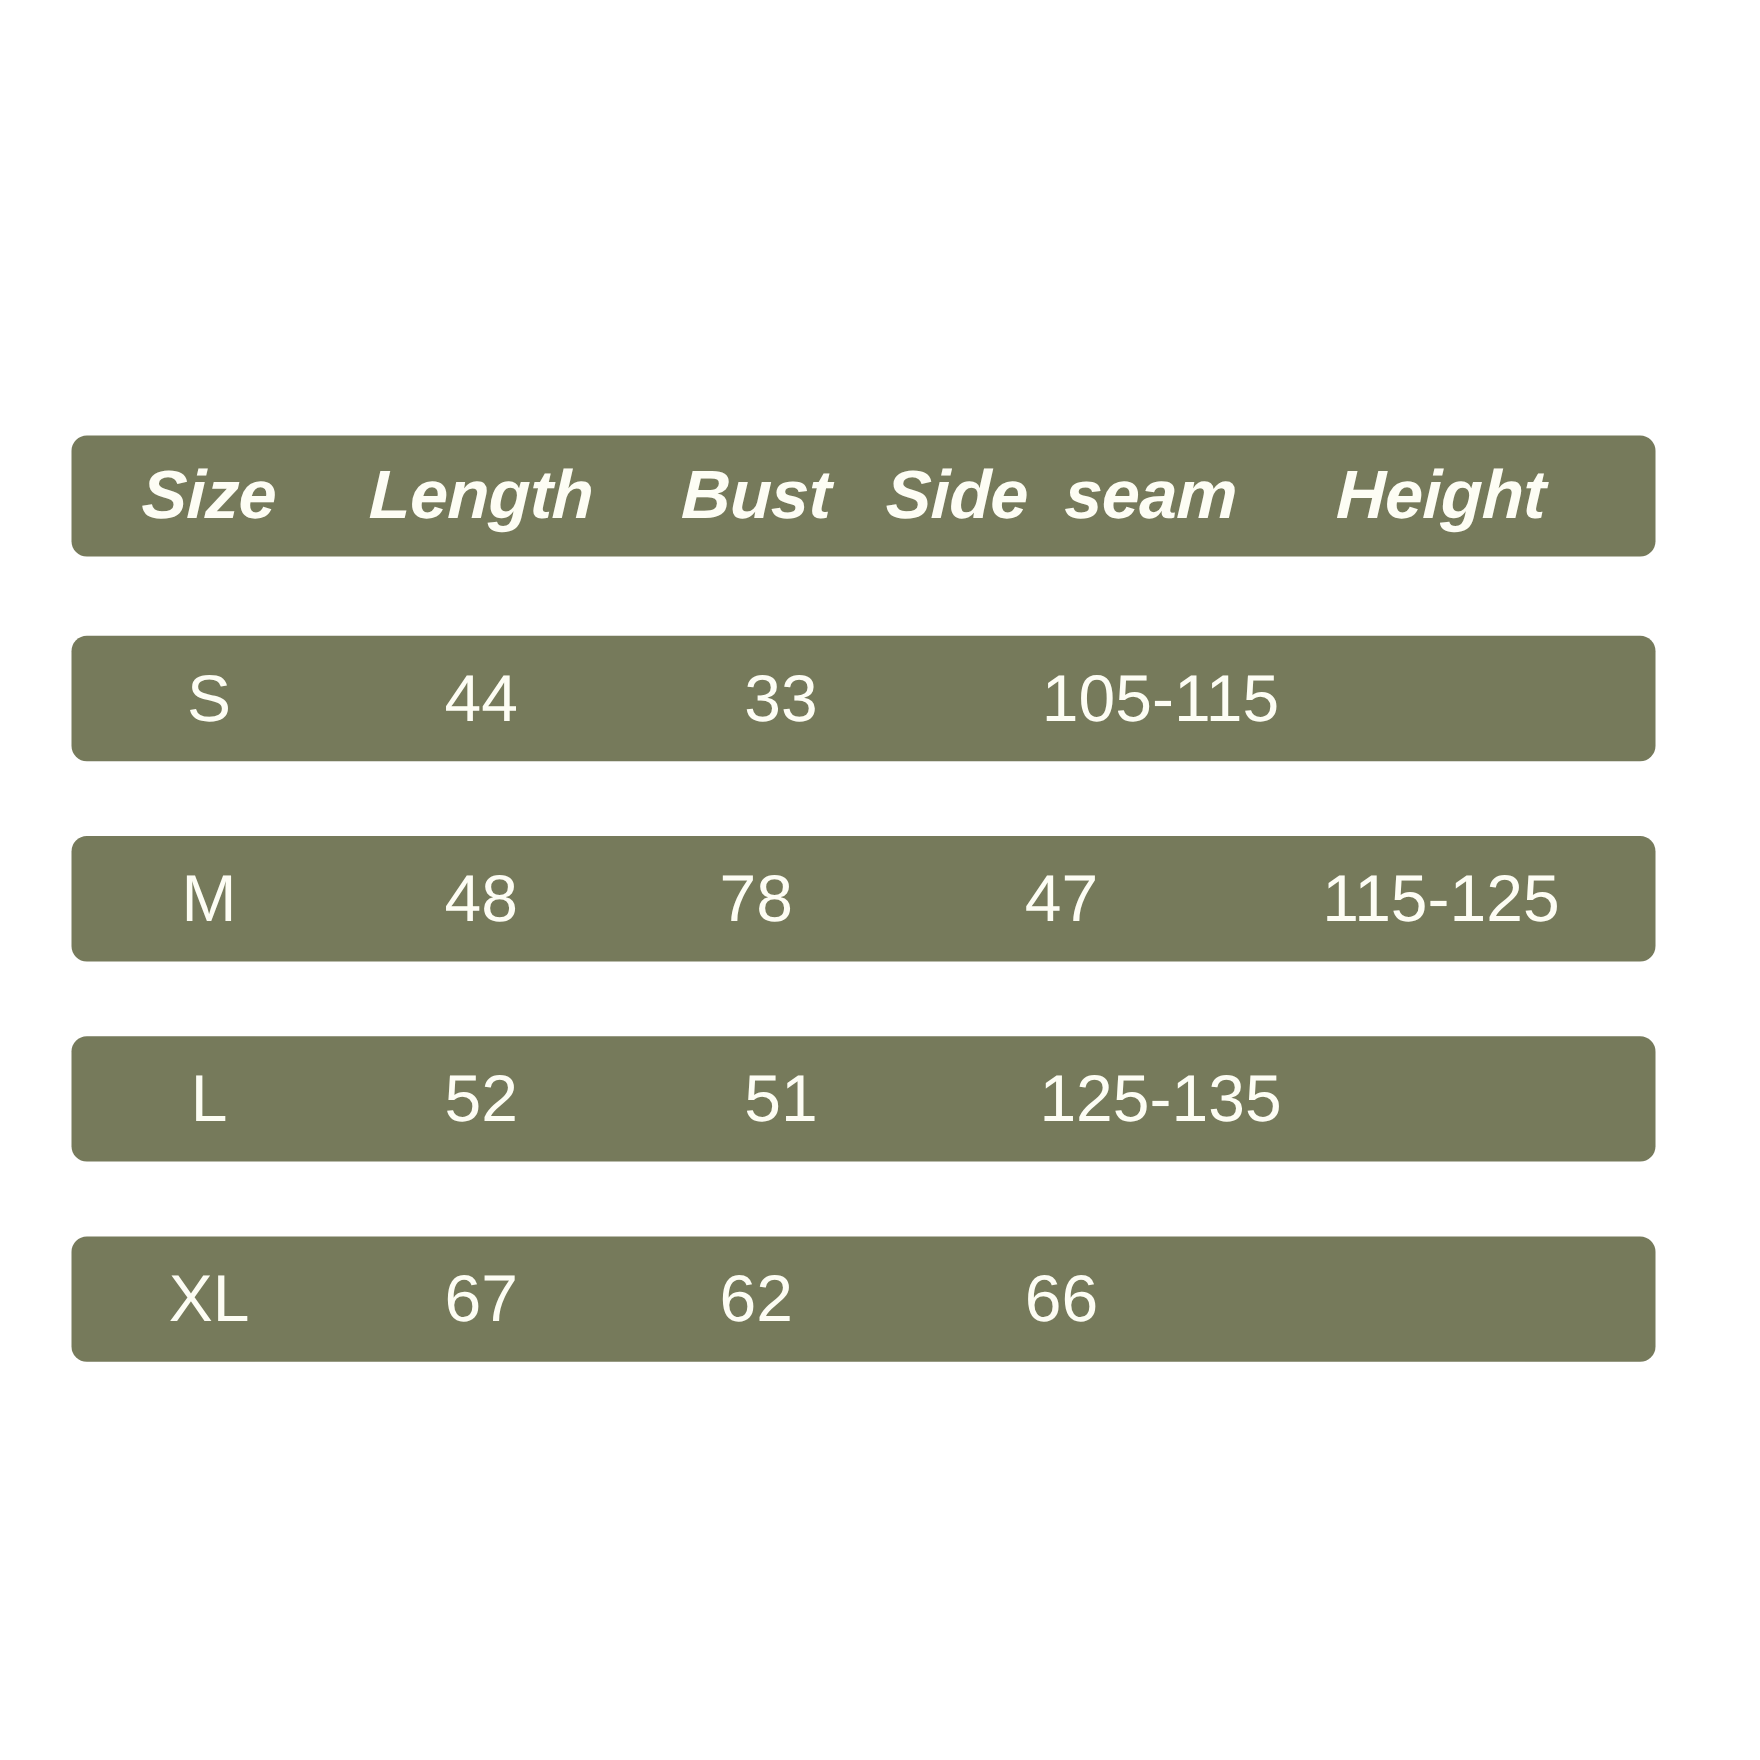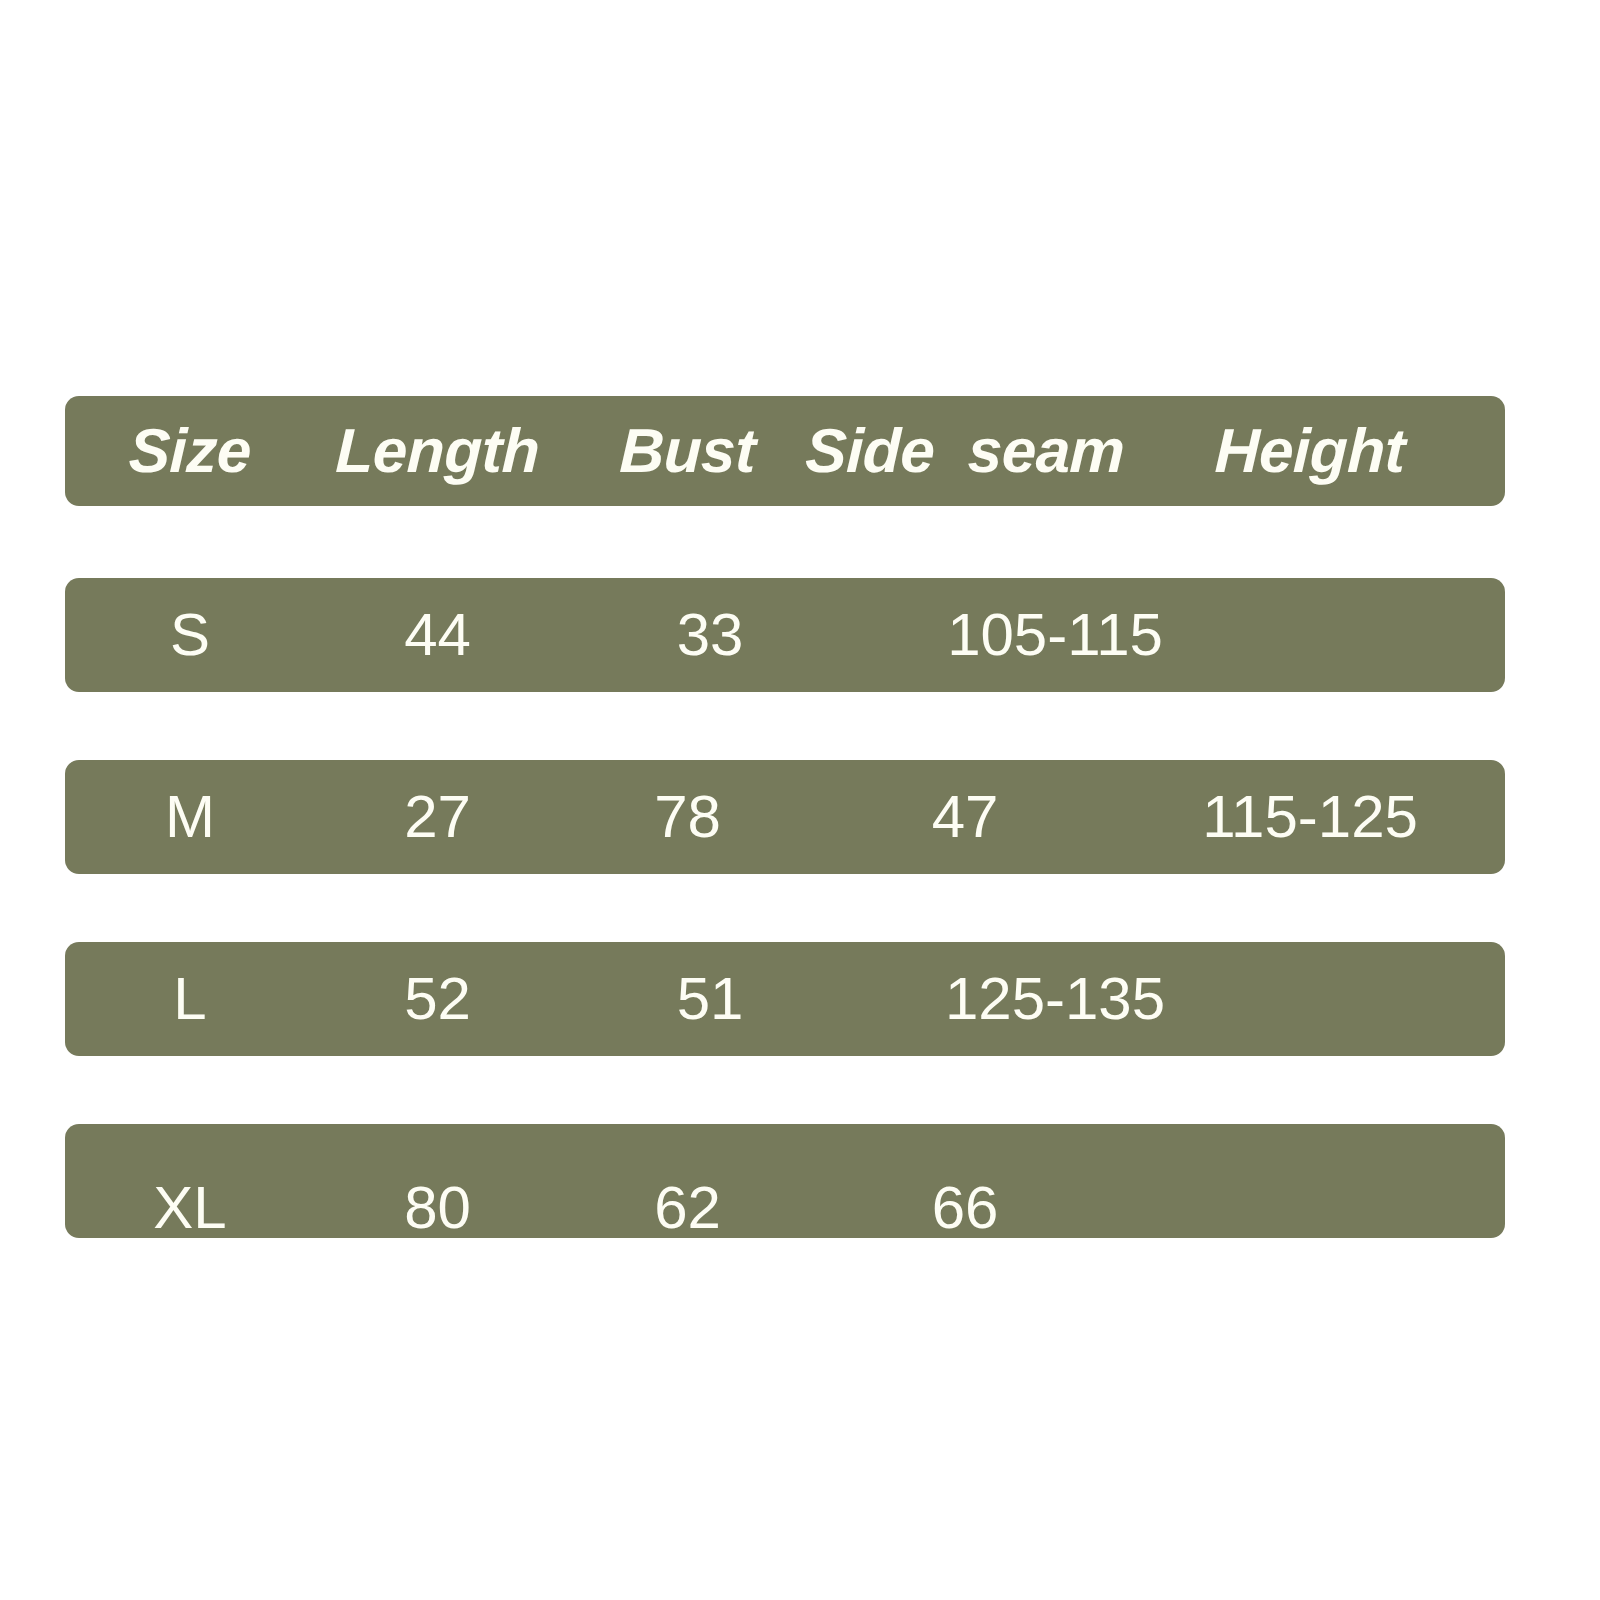--- a/index.html
+++ b/index.html
@@ -38,21 +38,20 @@
     margin-bottom: 72px;
   }
 
   .data-row {
     height: 114px;
     margin-bottom: 68px;
   }
 
   .data-row.last {
     margin-bottom: 0;
-    align-items: flex-end;
   }
 
   
   .cell {
     display: flex;
     align-items: center;
     justify-content: center;
     text-align: center;
     white-space: pre;
     line-height: 1;
@@ -98,33 +97,33 @@
 
   <div class="chart-row data-row">
     <div class="cell col-size">S</div>
     <div class="cell col-length">44</div>
     <div class="cell col-side">33</div>
     <div class="cell col-height">105-115</div>
   </div>
 
   <div class="chart-row data-row">
     <div class="cell col-size">M</div>
-    <div class="cell col-length">27</div>
+    <div class="cell col-length">48</div>
     <div class="cell col-bust">78</div>
     <div class="cell col-side">47</div>
     <div class="cell col-height">115-125</div>
   </div>
 
   <div class="chart-row data-row">
     <div class="cell col-size">L</div>
     <div class="cell col-length">52</div>
     <div class="cell col-side">51</div>
     <div class="cell col-height">125-135</div>
   </div>
 
   <div class="chart-row data-row last">
     <div class="cell col-size">XL</div>
-    <div class="cell col-length">80</div>
+    <div class="cell col-length">67</div>
     <div class="cell col-bust">62</div>
     <div class="cell col-side">66</div>
   </div>
 
 </div>
 
 </body></html>

